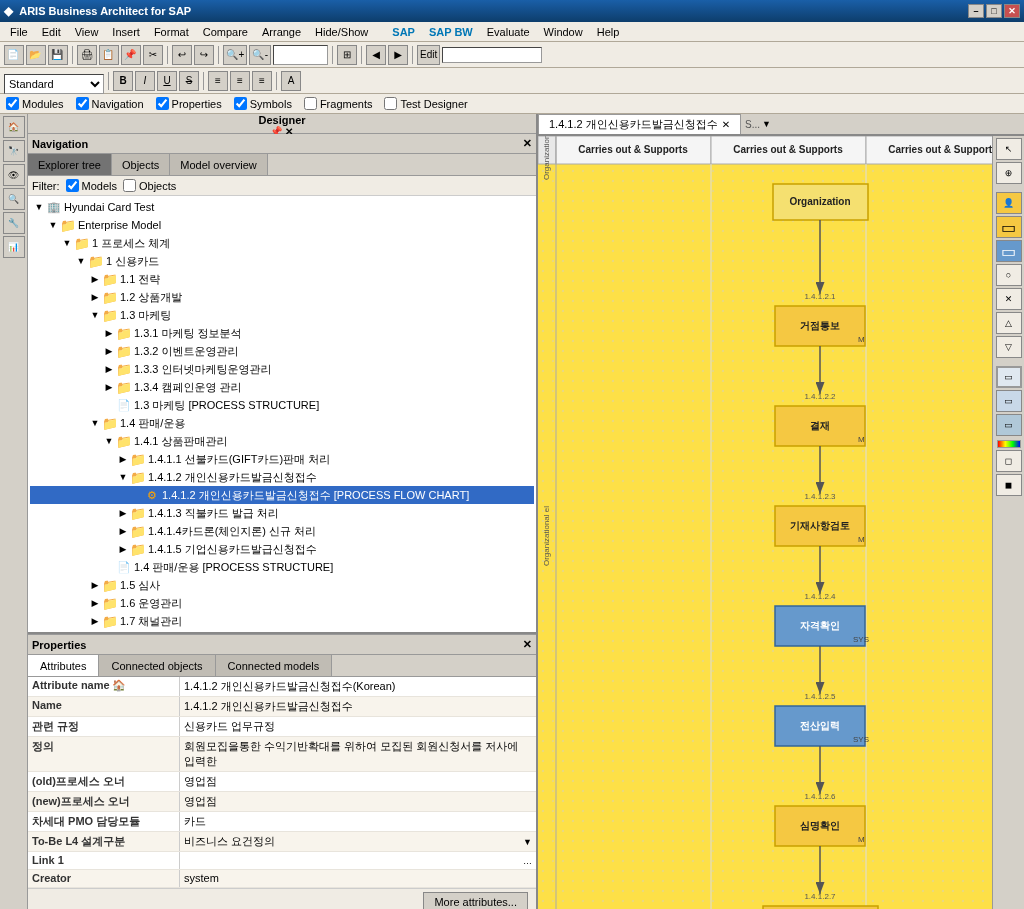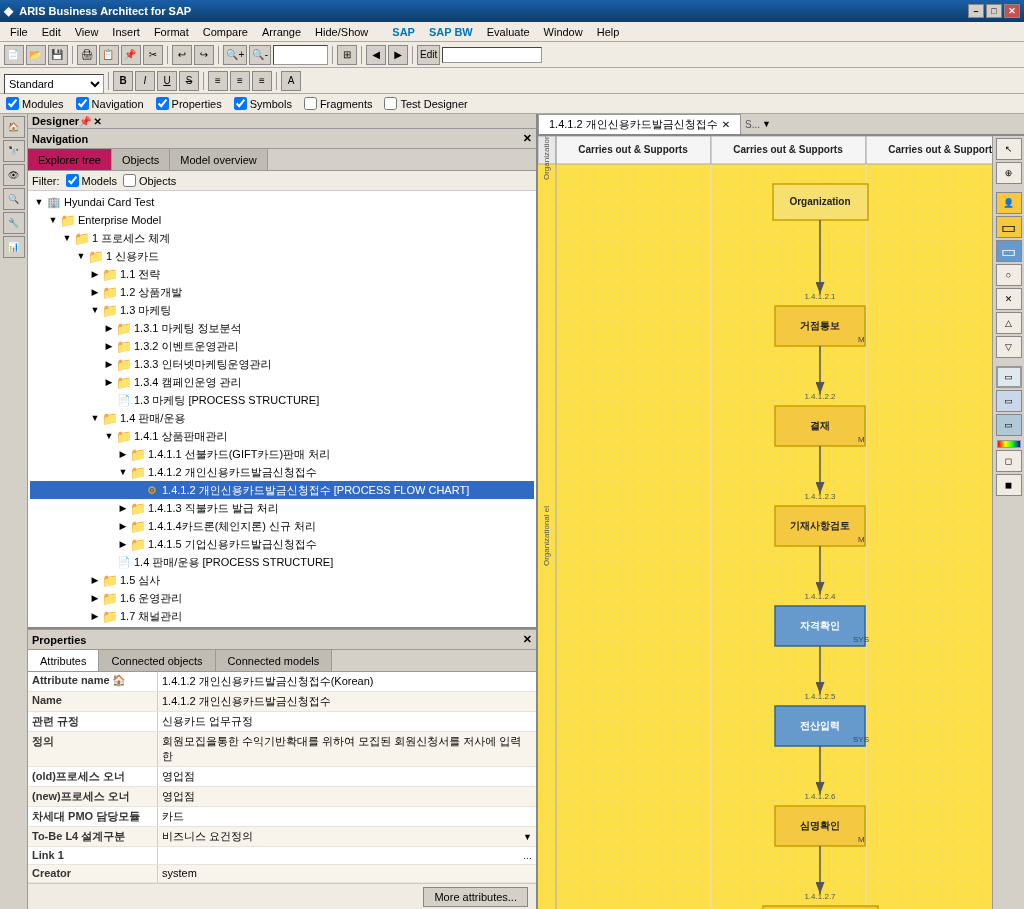--- a/index.html
+++ b/index.html
@@ -120,20 +120,21 @@
     }
 
     
     .designer-header {
       background: #d4d0c8;
       height: 20px;
       display: flex; align-items: center;
       padding: 0 4px;
       border-bottom: 1px solid #999;
       font-weight: bold; font-size: 11px;
+      flex-direction: column;
     }
     .panel-close { cursor: pointer; font-size: 10px; }
 
     
     .nav-panel {
       background: white;
       flex: 1;
       display: flex;
       flex-direction: column;
       border-bottom: 2px solid #888;
@@ -154,21 +155,21 @@
       height: 22px;
     }
     .nav-tab {
       padding: 3px 10px;
       font-size: 11px;
       cursor: pointer;
       border-right: 1px solid #999;
       background: #c0bcb4;
       display: flex; align-items: center;
     }
-    .nav-tab.active { background: #be185d; }
+    .nav-tab.active { background: #737373; }
     .filter-bar {
       display: flex; align-items: center;
       height: 20px; padding: 2px 4px;
       background: #f0ece4; border-bottom: 1px solid #ccc;
       gap: 6px; font-size: 11px;
     }
     .filter-bar label { display: flex; align-items: center; gap: 3px; }
     .tree-area {
       flex: 1;
       overflow-y: auto;
@@ -230,21 +231,21 @@
       overflow-y: auto;
       font-size: 11px;
     }
     .props-row {
       display: flex;
       border-bottom: 1px solid #e8e4dc;
       min-height: 18px;
     }
     .props-row:nth-child(even) { background: #f8f4ec; }
     .props-key {
-      width: 130px;
+      width: 152px;
       padding: 2px 4px;
       font-weight: bold;
       color: #333;
       border-right: 1px solid #ccc;
       flex-shrink: 0;
       display: flex; align-items: flex-start;
     }
     .props-val {
       flex: 1;
       padding: 2px 4px;

